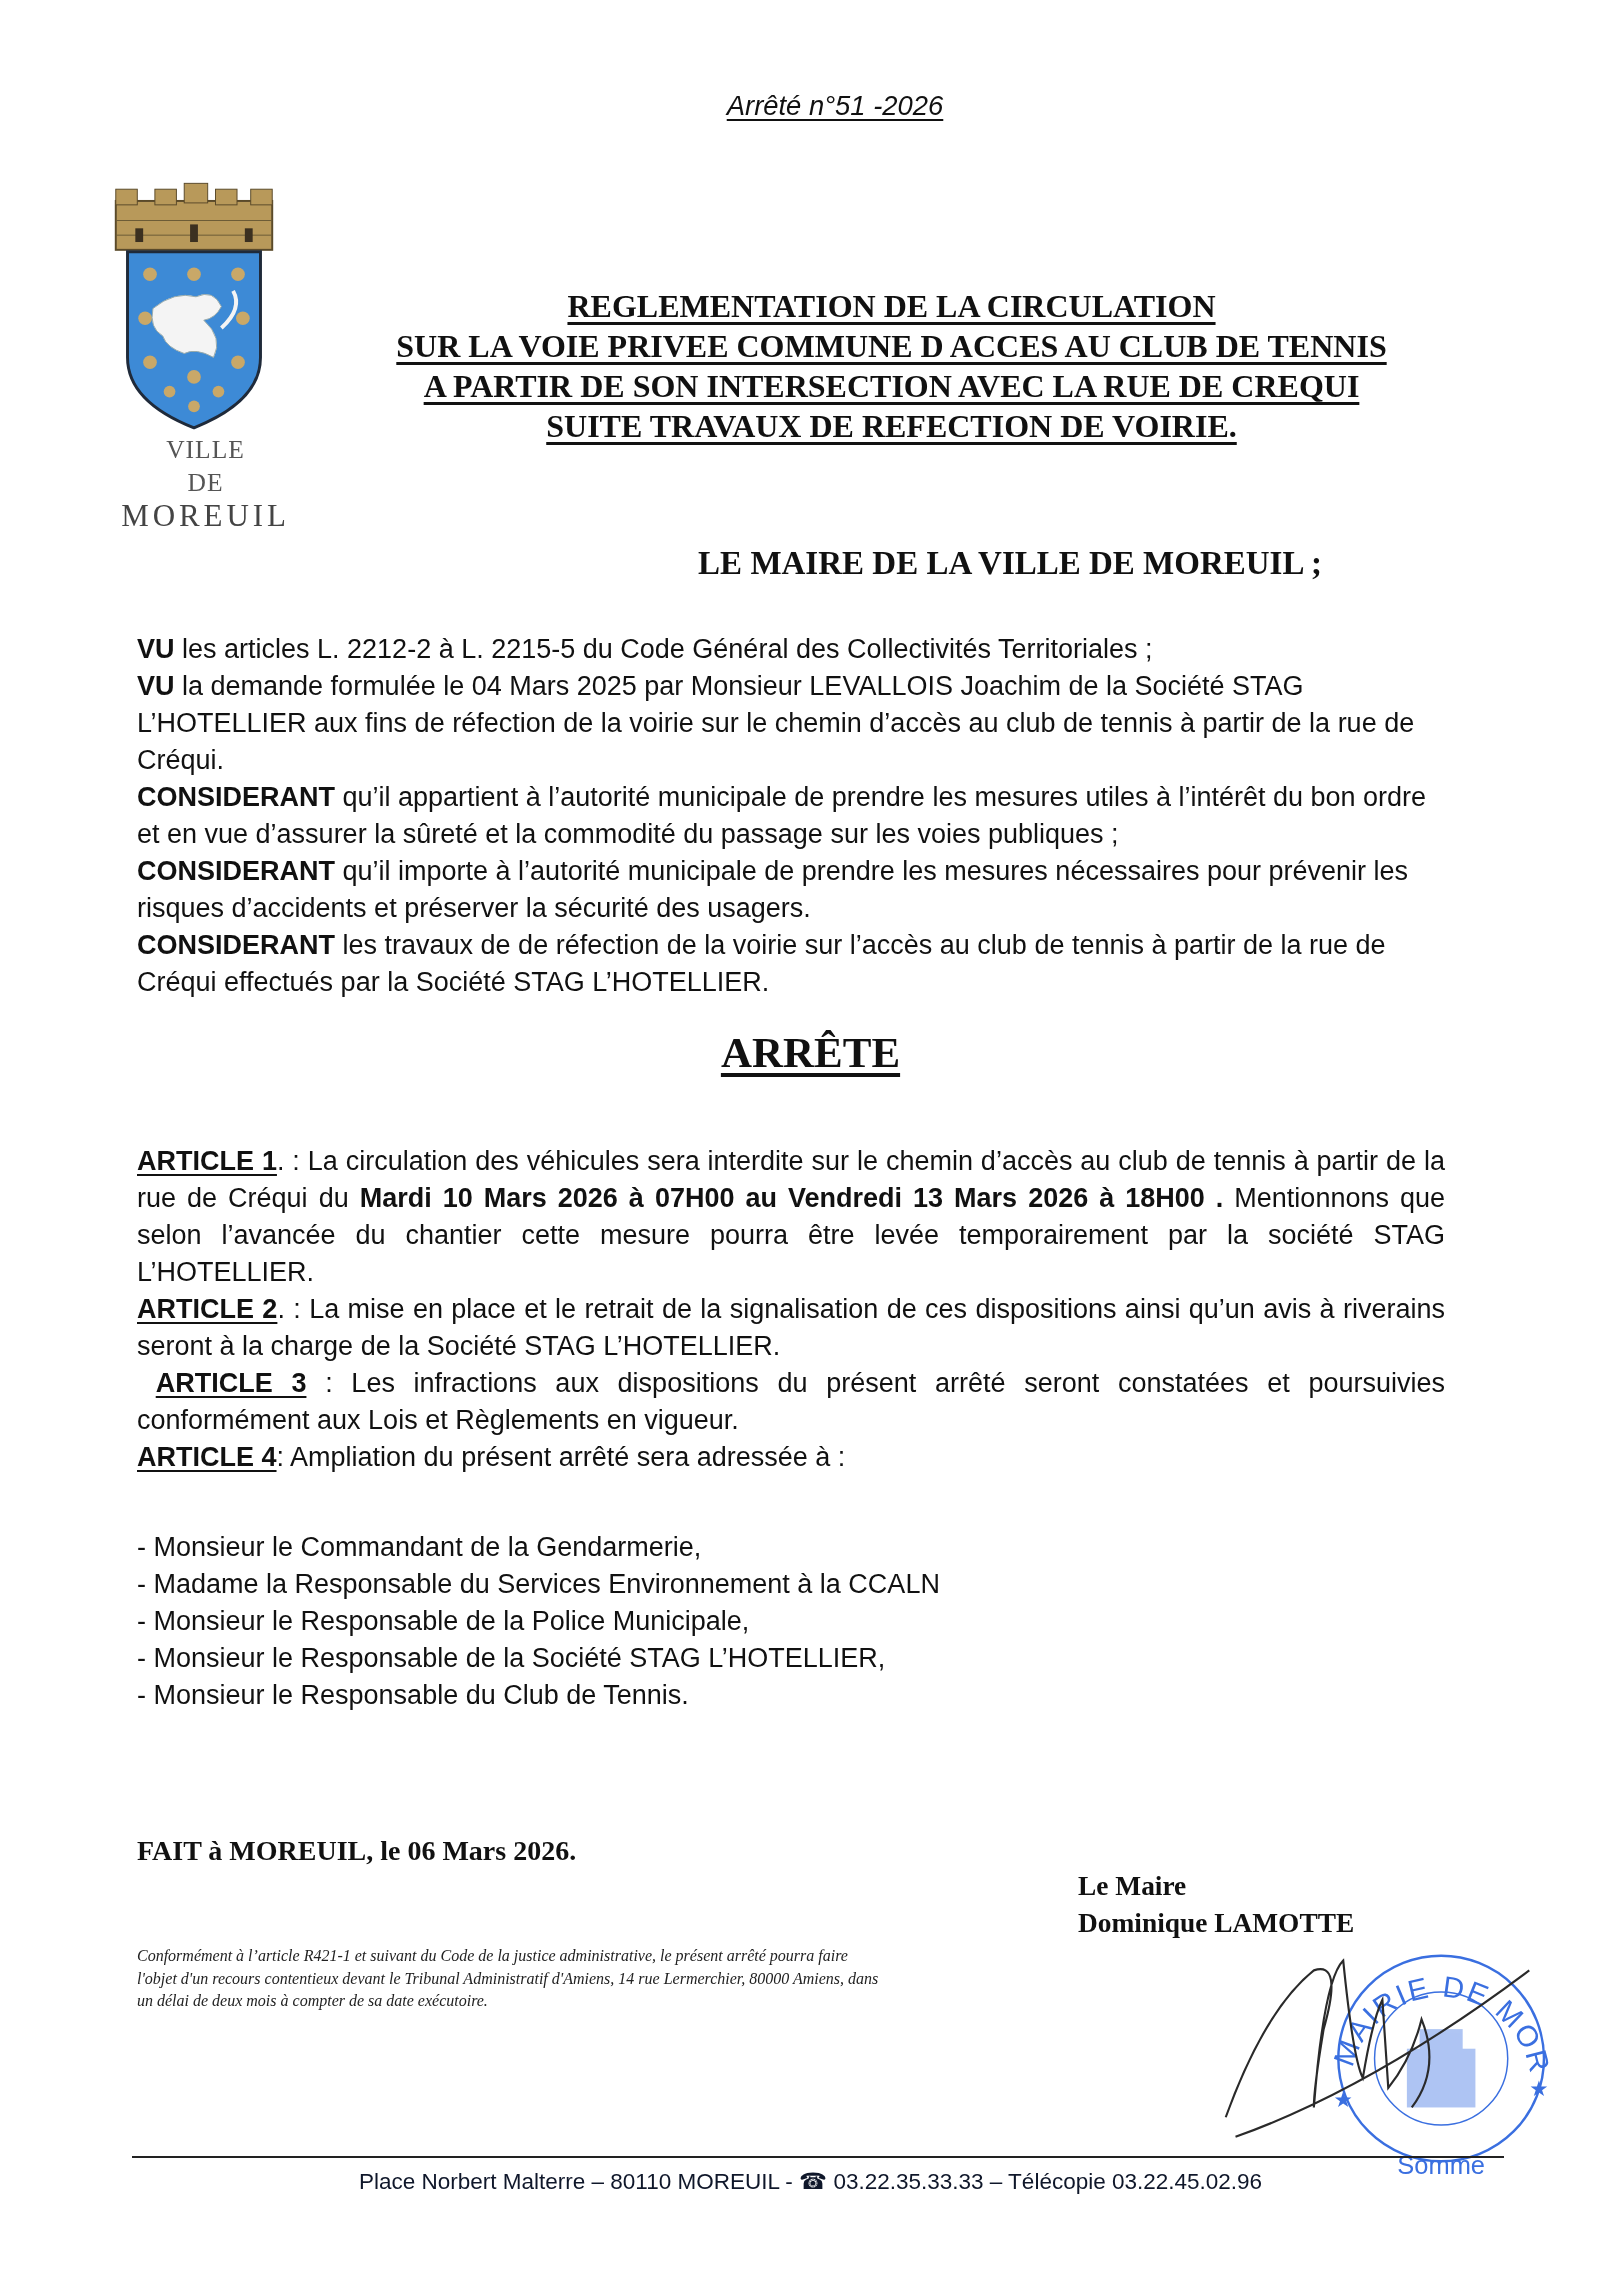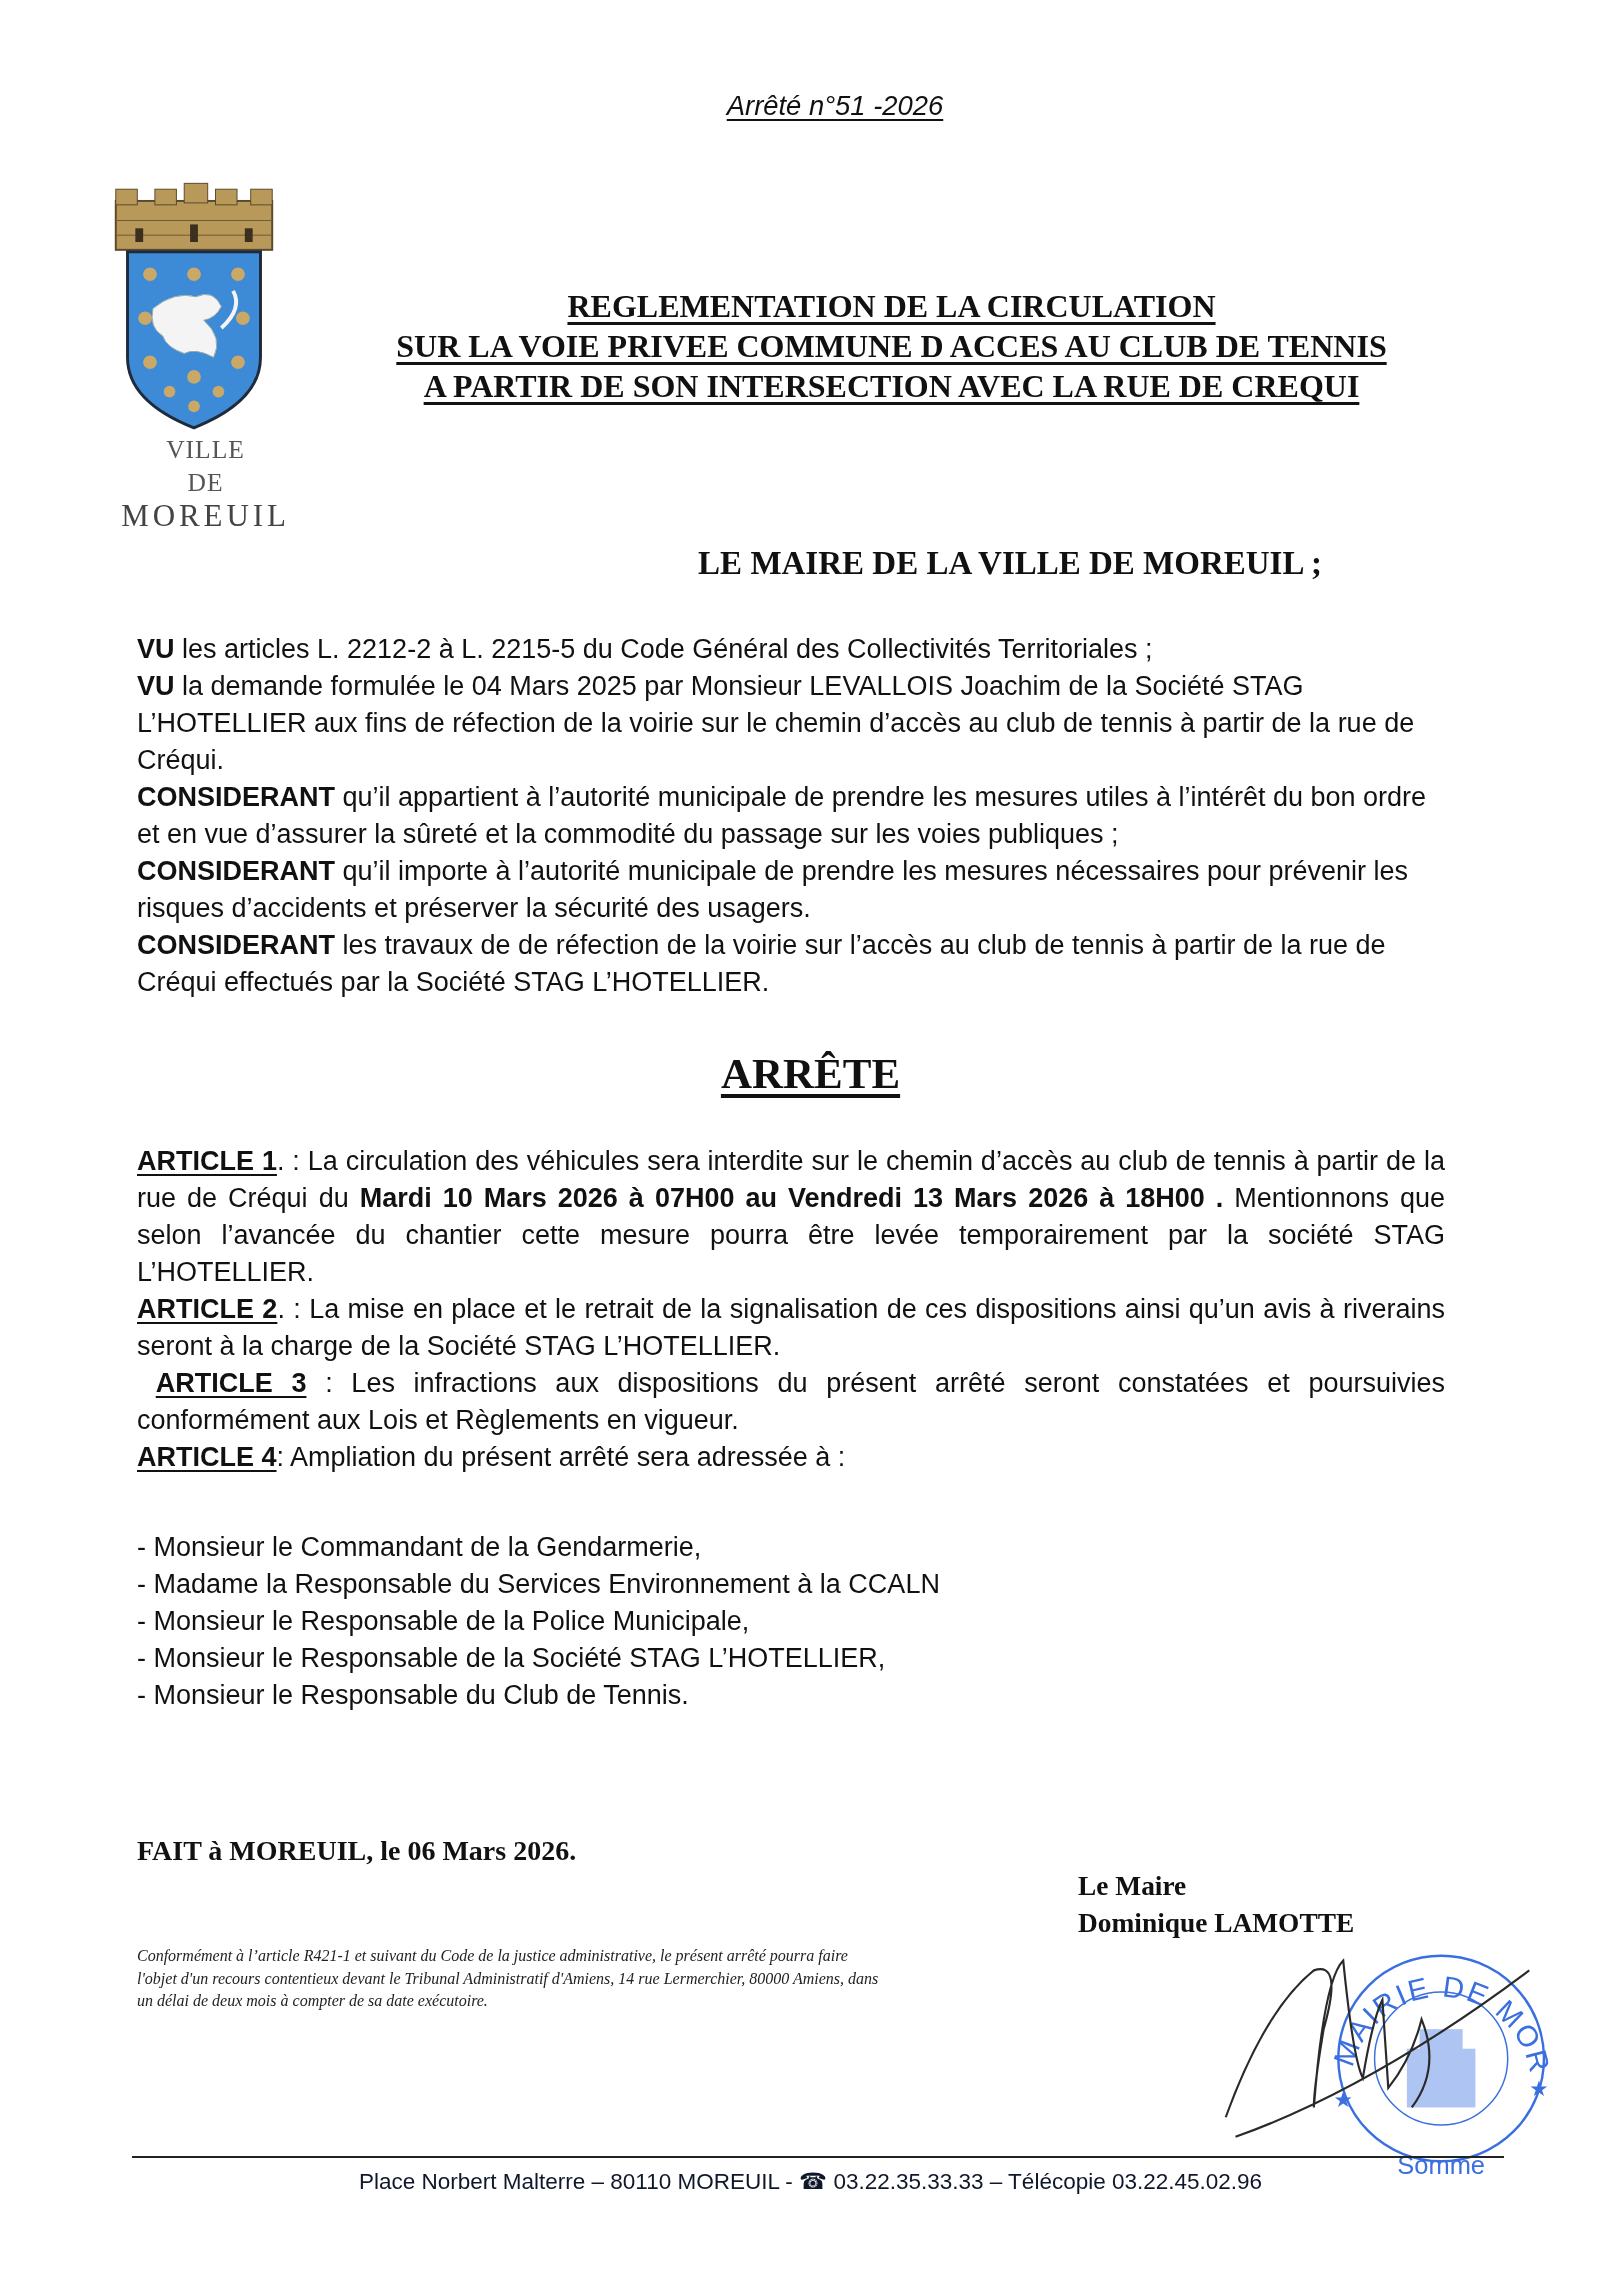--- a/index.html
+++ b/index.html
@@ -11,21 +11,21 @@
     .ville { left: 93px; width: 225px; top: 433px; text-align: center; font-family: "Liberation Serif", serif; color: #555; line-height: 33px; }
     .ville .l1, .ville .l2 { font-size: 25.5px; letter-spacing: 1px; }
     .ville .l3 { font-size: 31px; letter-spacing: 3.9px; color: #444; }
     .title { left: 333px; width: 1117px; top: 286px; text-align: center; font-family: "Liberation Serif", serif; font-weight: bold; font-size: 32px; line-height: 40px; }
     .title div { text-decoration: underline; text-decoration-thickness: 2.9px; text-underline-offset: 4.9px; }
     .maire { left: 667px; width: 686px; top: 545px; text-align: center; font-family: "Liberation Serif", serif; font-weight: bold; font-size: 33px; }
     .body { left: 137px; width: 1308px; font-family: "Liberation Sans", sans-serif; font-size: 27px; line-height: 37px; }
     .body p { margin: 0; }
     .body b { font-weight: bold; }
     .considerants { top: 631px; }
-    .arrete-title { left: 0; width: 1621px; top: 1049px; text-align: center; font-family: "Liberation Serif", serif; font-weight: bold; font-size: 43px; }
+    .arrete-title { left: 0; width: 1621px; top: 1028px; text-align: center; font-family: "Liberation Serif", serif; font-weight: bold; font-size: 43px; }
     .arrete-title span { text-decoration: underline; text-decoration-thickness: 3.9px; text-underline-offset: 5.9px; }
     .articles { top: 1143px; text-align: justify; }
     .art-label { font-weight: bold; text-decoration: underline; text-decoration-thickness: 2px; text-underline-offset: 3.9px; }
     .list { top: 1529px; }
     .fait { left: 137px; top: 1835px; font-family: "Liberation Serif", serif; font-weight: bold; font-size: 28px; }
     .legal { left: 137px; top: 1945px; width: 745px; font-family: "Liberation Serif", serif; font-style: italic; font-size: 16px; line-height: 22.5px; color: #222; }
     .sign-role { left: 1078px; width: 392px; top: 1868px; font-family: "Liberation Serif", serif; font-weight: bold; font-size: 27.4px; line-height: 37px; }
     .stamp { left: 1196px; top: 1941px; width: 363px; height: 235px; }
     .footer-rule { left: 132px; width: 1372px; top: 2156px; height: 2px; background: #222; }
     .footer { left: 0; width: 1621px; top: 2168px; text-align: center; font-family: "Liberation Sans", sans-serif; font-size: 22.5px; color: #0f172a; }
@@ -68,20 +68,21 @@
 <div class="abs ville">
   <div class="l1">VILLE</div>
   <div class="l2">DE</div>
   <div class="l3">MOREUIL</div>
 </div>
 
 <div class="abs title">
   <div>REGLEMENTATION DE LA CIRCULATION</div>
   <div>SUR LA VOIE PRIVEE COMMUNE D ACCES AU CLUB DE TENNIS</div>
   <div>A PARTIR DE SON INTERSECTION AVEC LA RUE DE CREQUI</div>
+  <div>SUITE TRAVAUX DE REFECTION DE VOIRIE.</div>
 </div>
 
 <div class="abs maire">LE MAIRE DE LA VILLE DE MOREUIL ;</div>
 
 <div class="abs body considerants">
   <p><b>VU</b><span> les articles L. 2212-2 à L. 2215-5 du Code Général des Collectivités Territoriales ;</span></p>
   <p><b>VU</b><span> la demande formulée le 04 Mars 2025 par Monsieur LEVALLOIS Joachim de la Société STAG L’HOTELLIER aux fins de réfection de la voirie sur le chemin d’accès au club de tennis à partir de la rue de Créqui.</span></p>
   <p><b>CONSIDERANT</b><span> qu’il appartient à l’autorité municipale de prendre les mesures utiles à l’intérêt du bon ordre et en vue d’assurer la sûreté et la commodité du passage sur les voies publiques ;</span></p>
   <p><b>CONSIDERANT</b><span> qu’il importe à l’autorité municipale de prendre les mesures nécessaires pour prévenir les risques d’accidents et préserver la sécurité des usagers.</span></p>
   <p><b>CONSIDERANT</b><span> les travaux de de réfection de la voirie sur l’accès au club de tennis à partir de la rue de Créqui effectués par la Société STAG L’HOTELLIER.</span></p>

